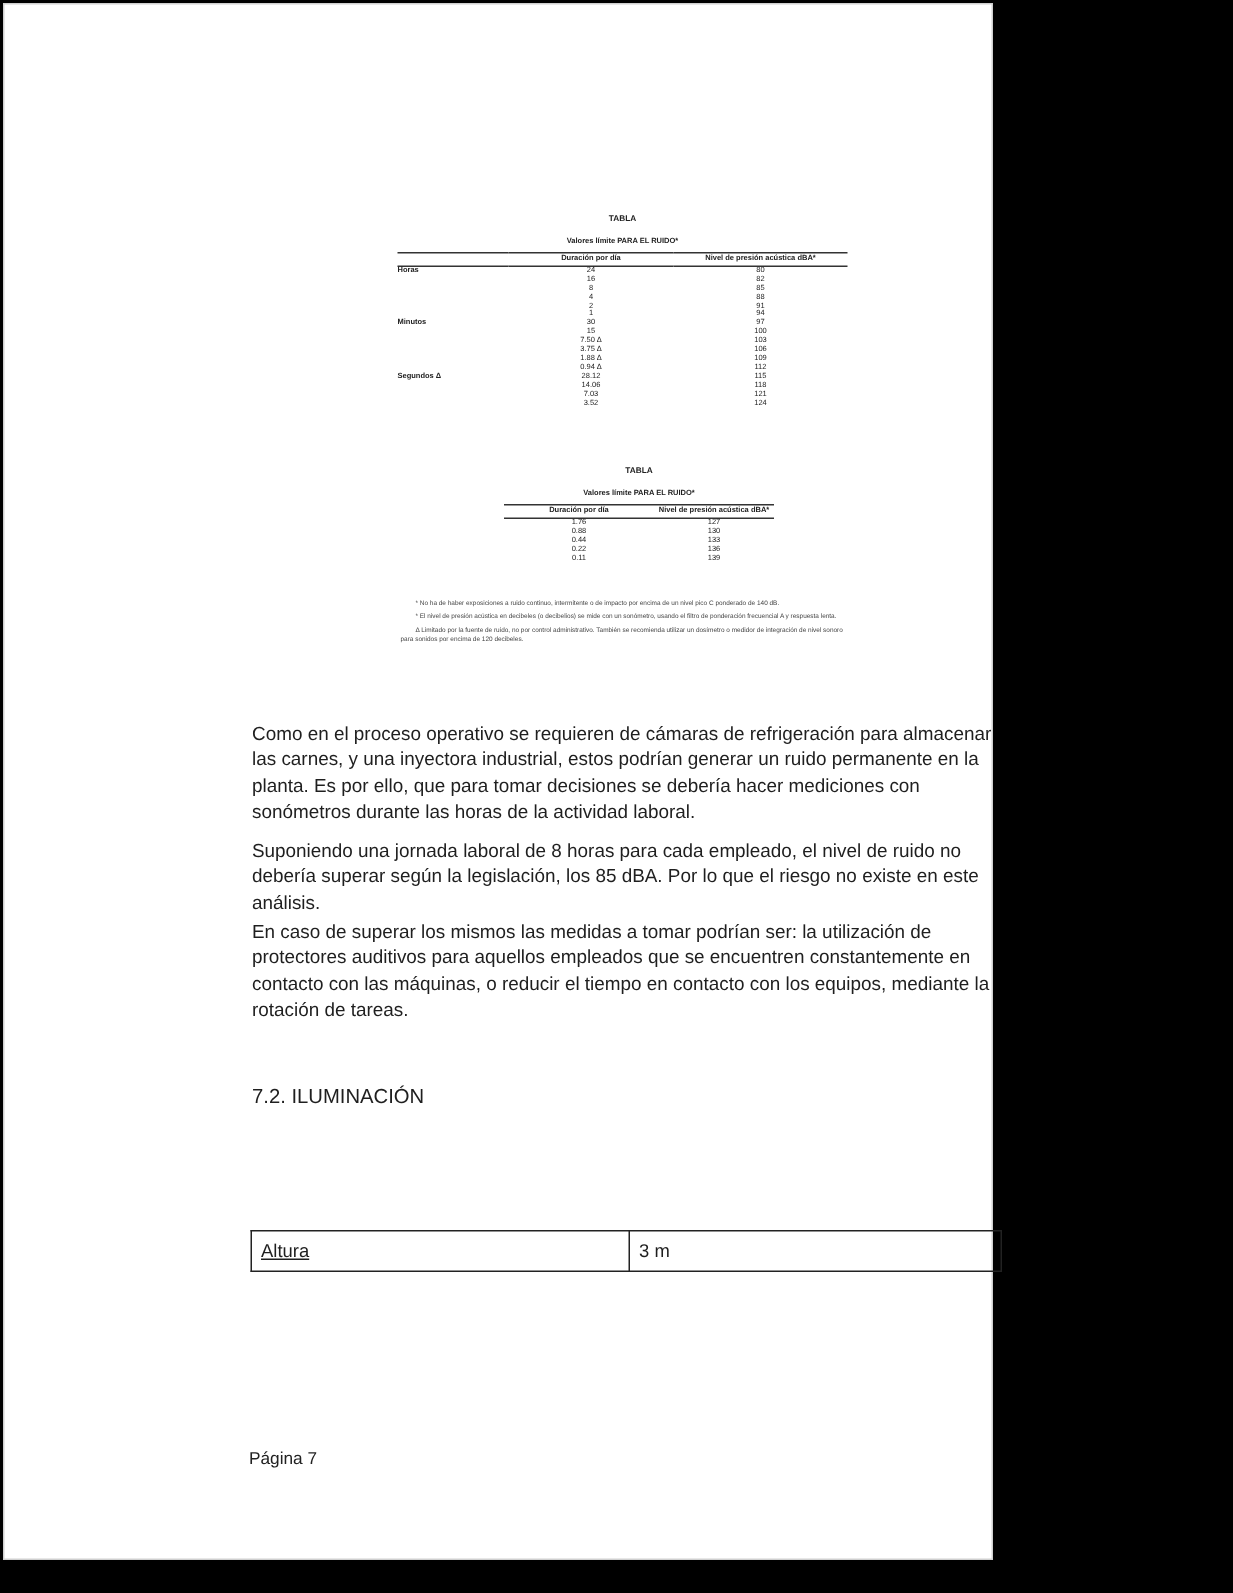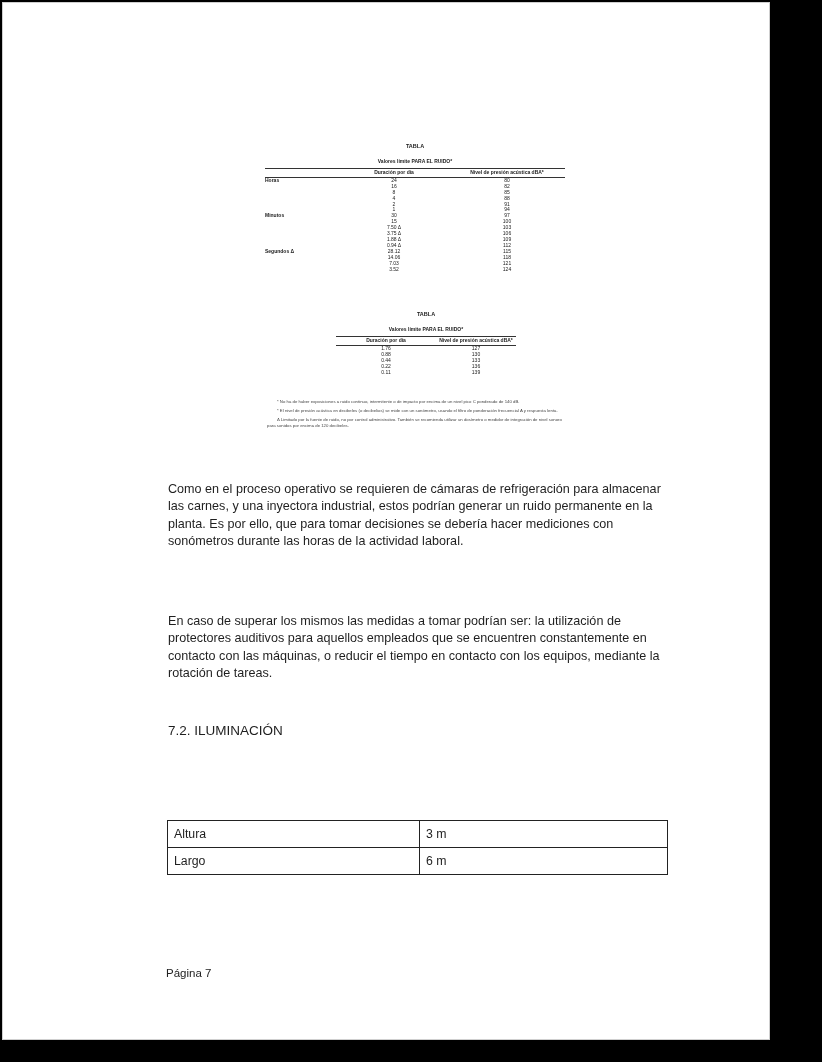--- a/index.html
+++ b/index.html
@@ -1,21 +1,21 @@
 <!DOCTYPE html>
 <html><head>
 <meta charset="utf-8">
 <style>
   html, body { margin: 0; padding: 0; }
   body {
     width: 822px; height: 1062px; background: #000; position: relative; overflow: hidden;
     font-family: "Liberation Sans", sans-serif; color: #1a1a1a;
   }
   .page {
-    position: absolute; left: 2px; top: 2px; width: 768px; height: 1038px;
+    position: absolute; left: 2px; top: 2px; width: 660px; height: 1038px;
     background: #fff; border: 1px solid #cfcfcf; box-sizing: border-box;
   }
   
   .scan { position: absolute; left: 262px; top: 140px; width: 300px; font-family: "Liberation Sans", sans-serif; color: #222; }
   .scan .ttl { text-align: center; font-size: 5.5px; font-weight: bold; }
   .scan .sub { text-align: center; font-size: 5px; font-weight: bold; margin-top: 9px; }
   .scan table { border-collapse: collapse; width: 100%; font-size: 5px; }
   .scan .hdr { border-top: 1.5px solid #333; border-bottom: 1.5px solid #333; margin-top: 4px; }
   .scan .hdr td { font-weight: bold; padding: 1px 0; }
   .scan .c1 { width: 74px; text-align: left; font-weight: bold; }
@@ -25,21 +25,21 @@
   .scan2 { position: absolute; left: 333px; top: 308px; width: 180px; }
   .scan2 .c2 { width: 100px; }
   .notes { position: absolute; left: 264px; top: 396px; width: 296px; font-size: 4.3px; color: #444; line-height: 5.2px; }
   .notes p { margin: 0 0 4px 0; text-indent: 10px; }
 
   .body-text { position: absolute; left: 165px; width: 500px; font-size: 12.6px; line-height: 17.3px; color: #1f1f1f; }
   .body-text p { margin: 0; }
   .heading { position: absolute; left: 165px; top: 720px; font-size: 13.5px; color: #1f1f1f; }
   .dims { position: absolute; left: 164px; top: 817px; width: 501px; border-collapse: collapse; font-size: 12.3px; }
   .dims td { border: 1.5px solid #222; height: 26px; padding: 0 6px; color: #1f1f1f; }
-  .dims td:first-child { width: 239px; }
+  .dims td:first-child { width: 239px; text-decoration: underline; }
   .footer { position: absolute; left: 163px; top: 964px; font-size: 11.5px; color: #222; }
 </style>
 </head>
 <body>
 
 <div class="page">
 
   <div class="scan">
     <div class="ttl">TABLA</div>
     <div class="sub">Valores límite PARA EL RUIDO*</div>
@@ -177,34 +177,33 @@
 
   <div class="notes">
     <p>* No ha de haber exposiciones a ruido continuo, intermitente o de impacto por encima de un nivel pico C ponderado de 140 dB.</p>
     <p>* El nivel de presión acústica en decibeles (o decibelios) se mide con un sonómetro, usando el filtro de ponderación frecuencial A y respuesta lenta.</p>
     <p>Δ Limitado por la fuente de ruido, no por control administrativo. También se recomienda utilizar un dosímetro o medidor de integración de nivel sonoro para sonidos por encima de 120 decibeles.</p>
   </div>
 
   <div class="body-text" style="top:478px">
     <p>Como en el proceso operativo se requieren de cámaras de refrigeración para almacenar las carnes, y una inyectora industrial, estos podrían generar un ruido permanente en la planta. Es por ello, que para tomar decisiones se debería hacer mediciones con sonómetros durante las horas de la actividad laboral.</p>
   </div>
+  <div class="body-text" style="top:556px">
+    <p>Suponiendo una jornada laboral de 8 horas para cada empleado, el nivel de ruido no debería superar según la legislación, los 85 dBA. Por lo que el riesgo no existe en este análisis.</p>
+  </div>
   <div class="body-text" style="top:610px">
     <p>En caso de superar los mismos las medidas  a tomar podrían ser: la utilización de protectores auditivos para aquellos empleados que se encuentren constantemente en contacto con las máquinas, o reducir el tiempo en contacto con los equipos, mediante la rotación de  tareas.</p>
   </div>
 
   <div class="heading">7.2. ILUMINACIÓN</div>
 
 
   <table class="dims">
     <tbody>
         <tr>
       <td>Altura</td>
       <td>3 m</td>
     </tr>
-    <tr>
-      <td>Largo</td>
-      <td>6 m</td>
-    </tr>
   </tbody>
     </table>
 
   <div class="footer">Página 7</div>
 </div>
 
 </body></html>

